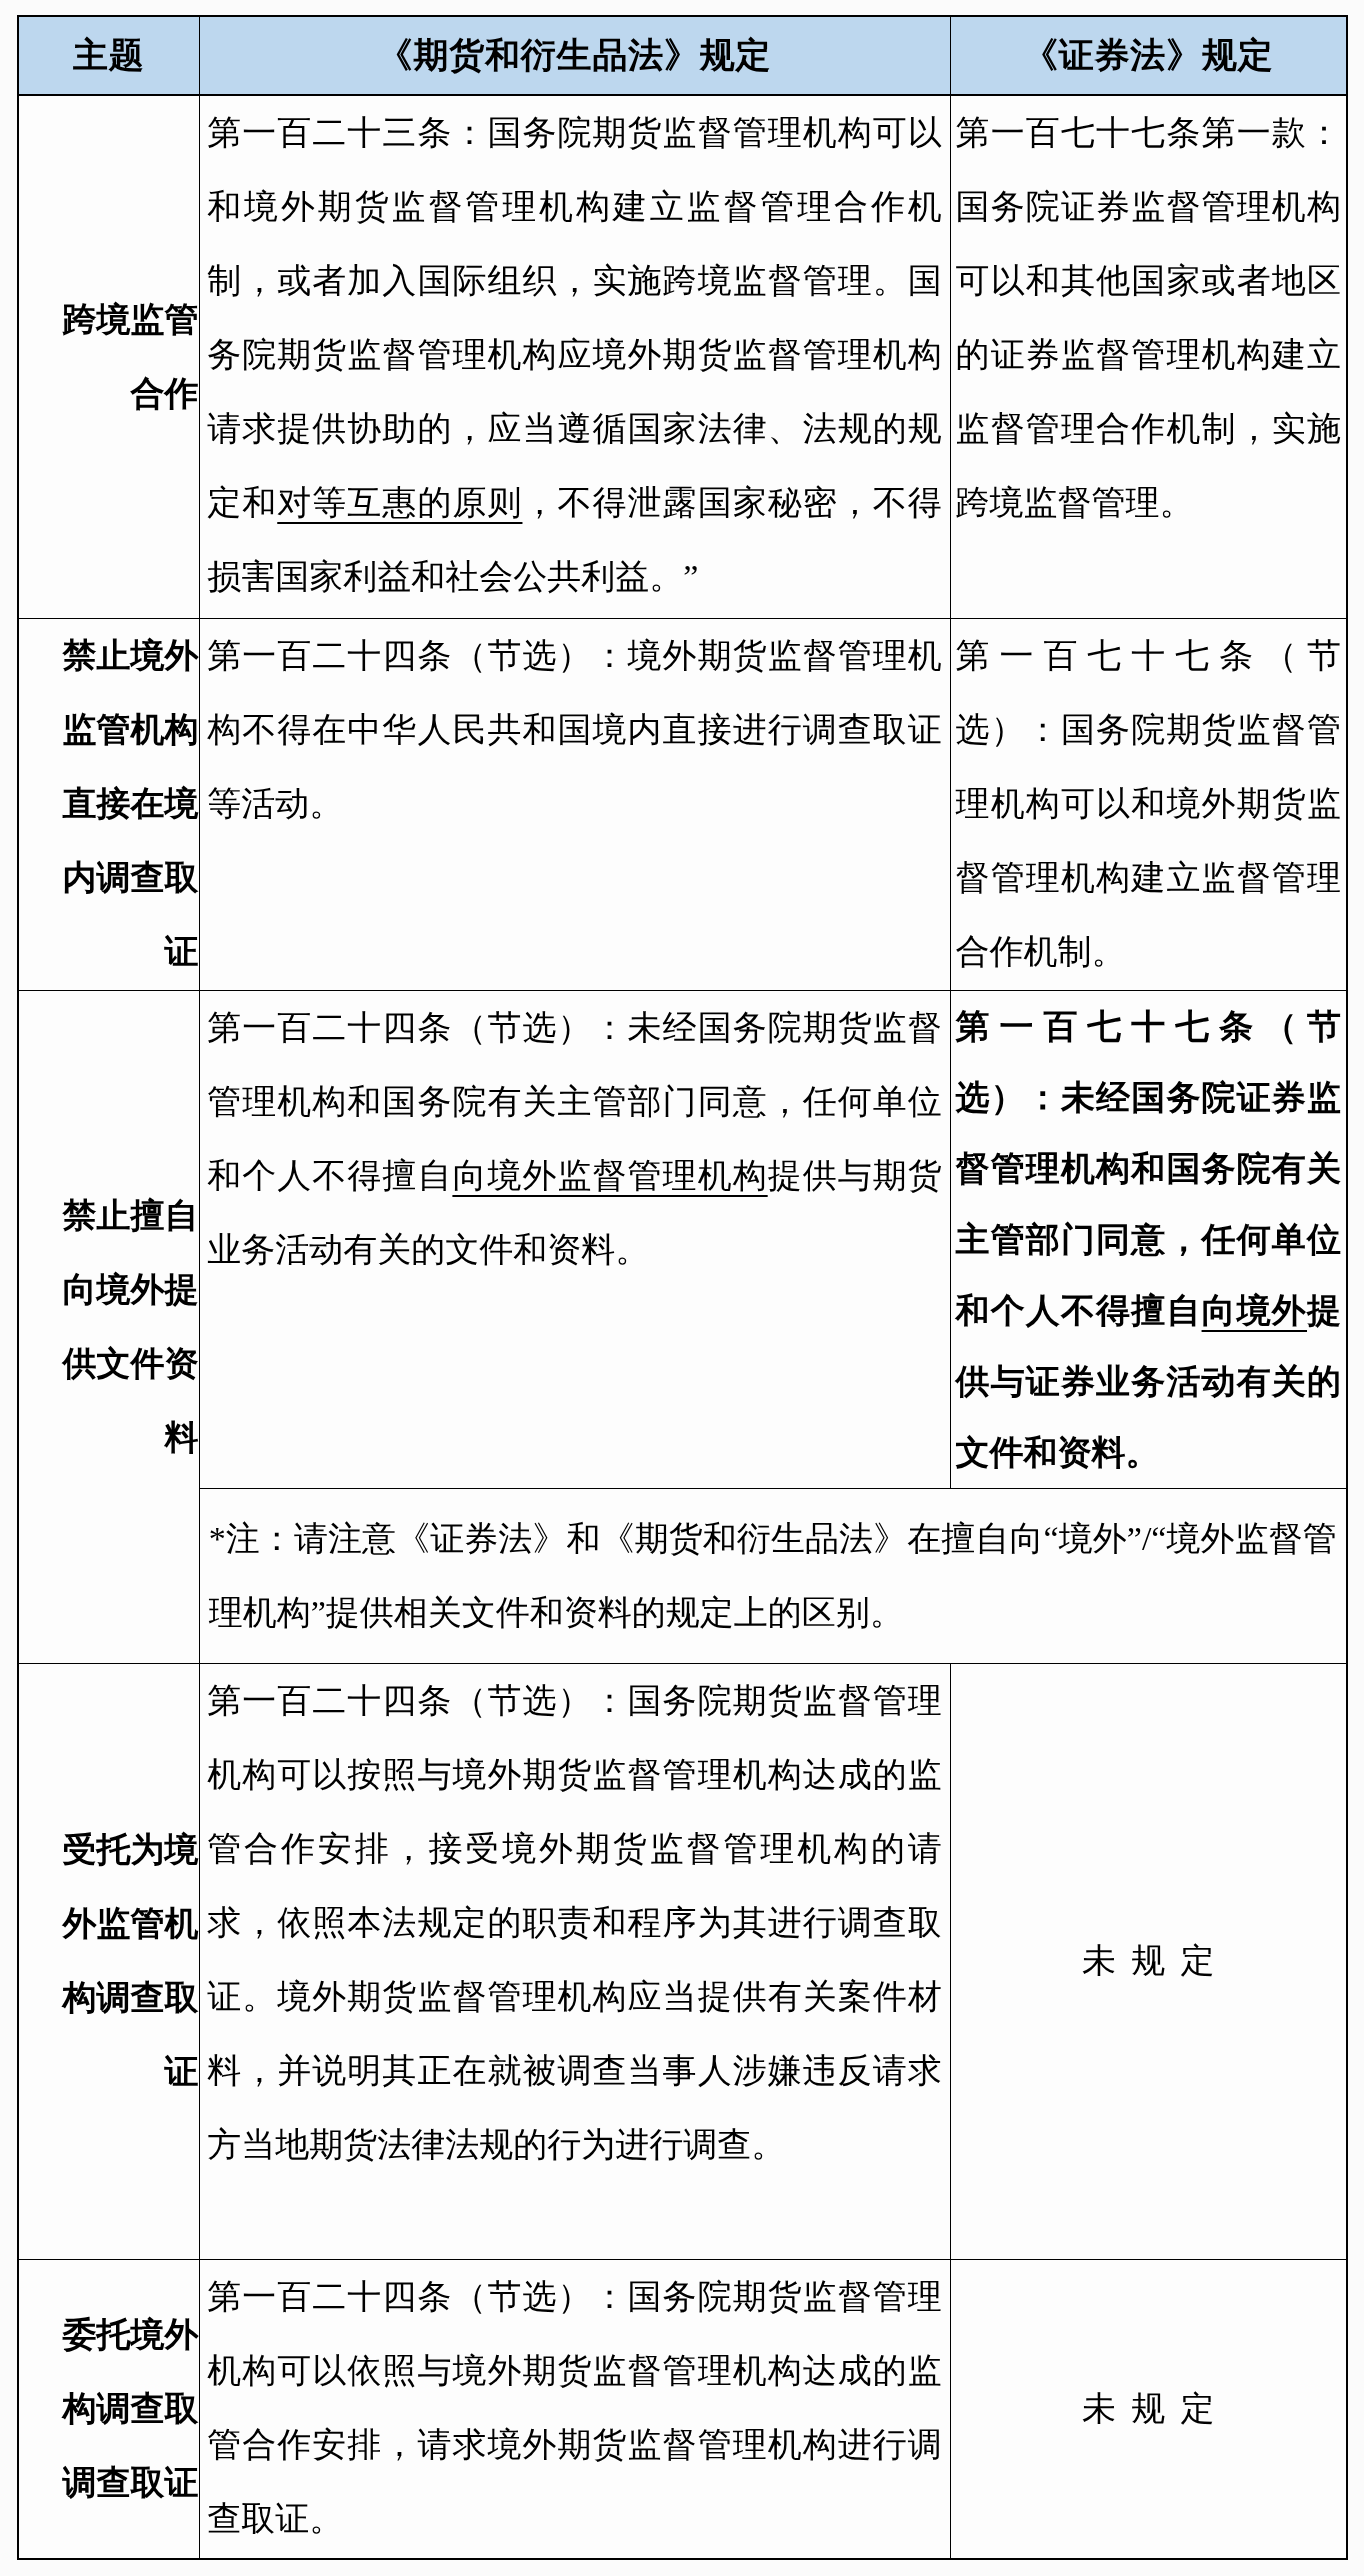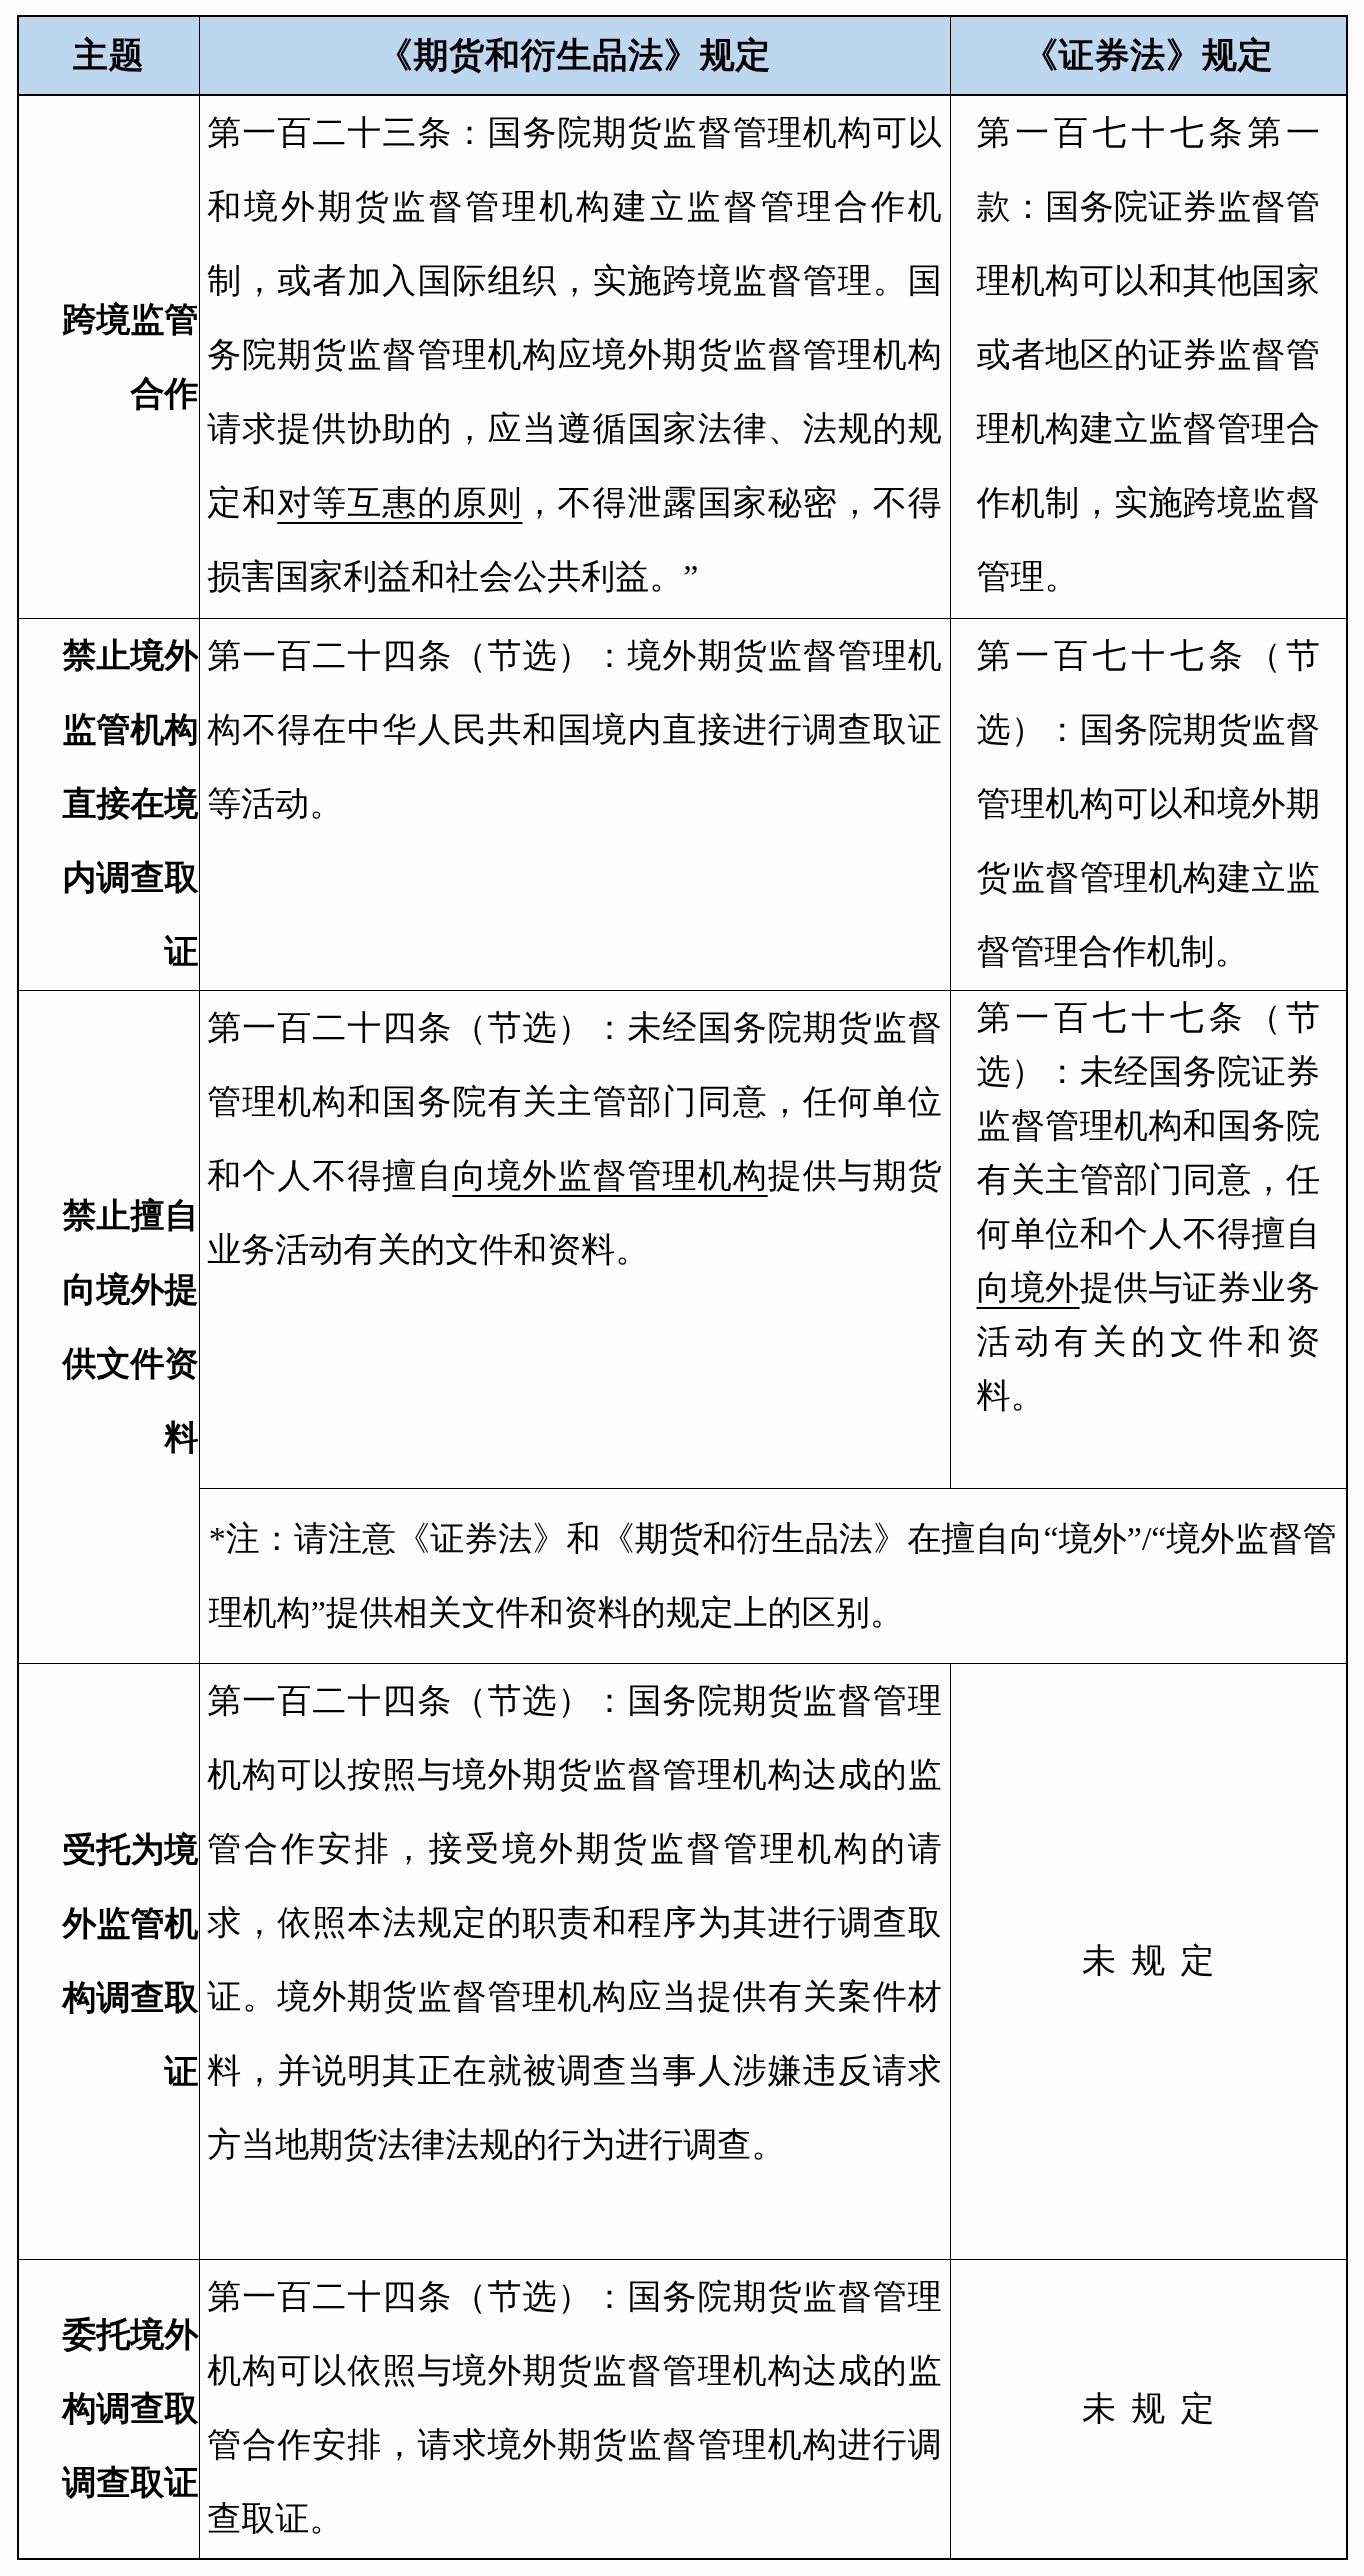--- a/index.html
+++ b/index.html
@@ -54,24 +54,25 @@
 
   td.body {
     font-size: 34px;
     line-height: 74px;
     text-align: justify;
     text-justify: inter-ideograph;
     vertical-align: top;
     padding: 0 7.7px;
   }
   td.body-r {
-    padding: 0 26px;
+    padding: 0 5px;
   }
   td.tight {
-    line-height: 54px;
+    line-height: 71px;
+    font-weight: bold;
   }
 
   td.note {
     font-size: 34px;
     line-height: 74px;
     text-align: justify;
     text-justify: inter-ideograph;
     vertical-align: middle;
     padding: 0 9.2px;
   }

